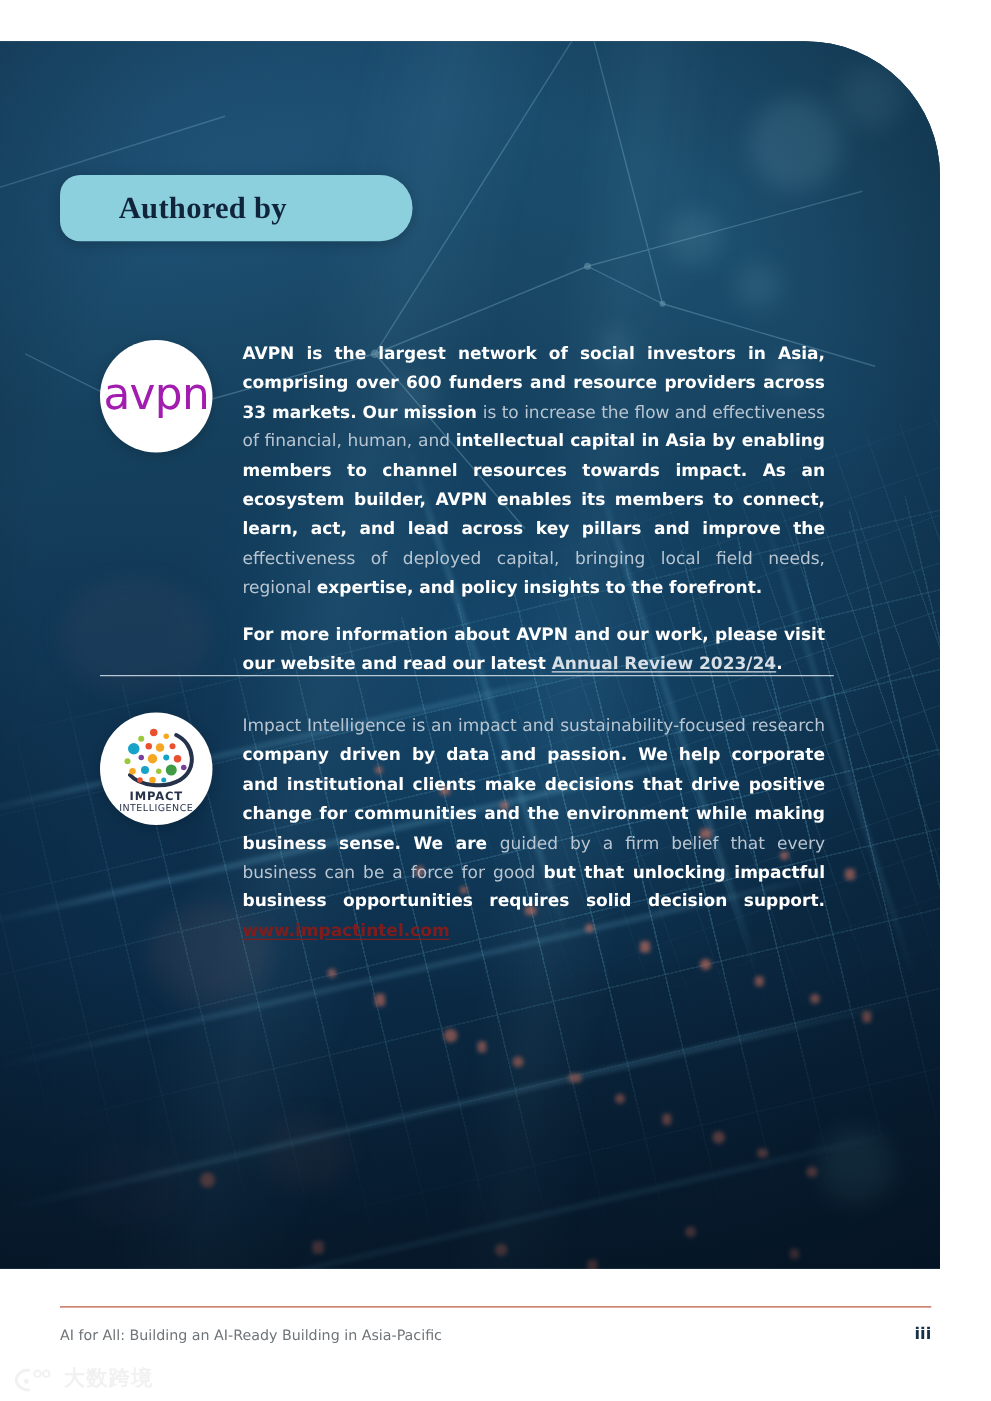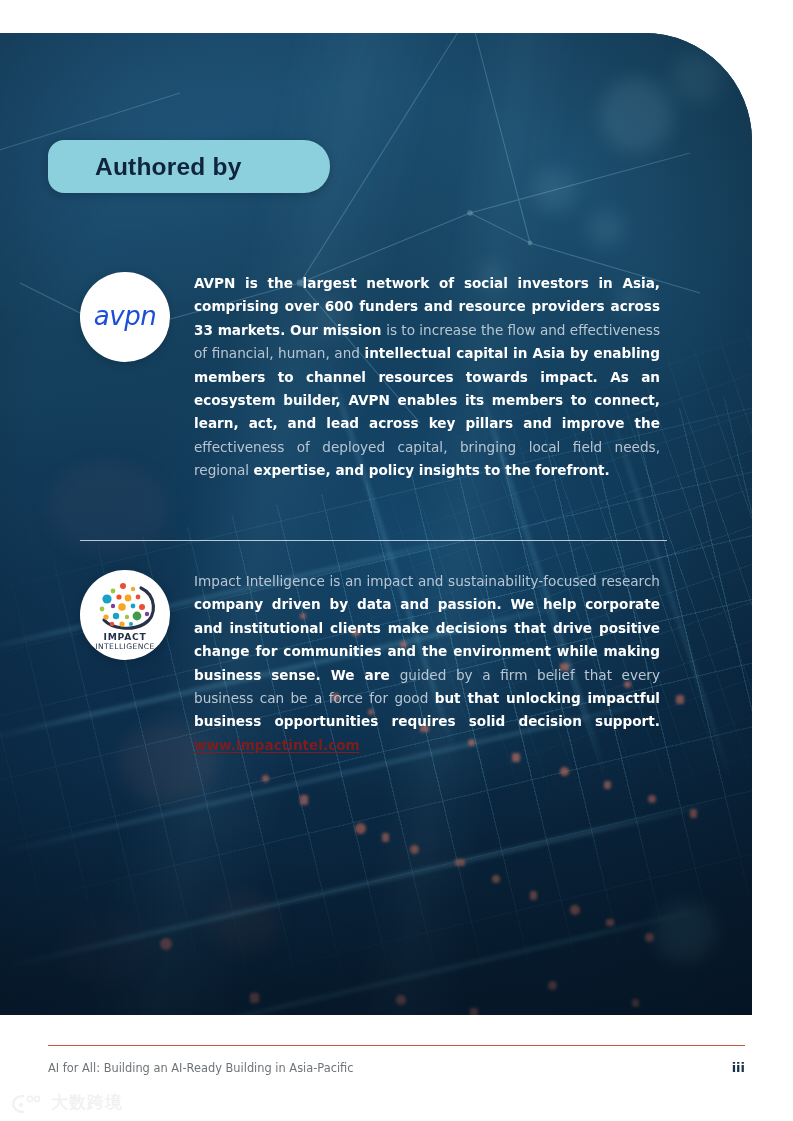--- a/index.html
+++ b/index.html
@@ -138,47 +138,46 @@
     display: flex;
     align-items: center;
     box-shadow: 0 2px 10px rgba(0,0,0,.20);
   }
   .banner-text {
     margin-left: 47px;
     color: #10253c;
     font-size: 24.5px;
     font-weight: bold;
     letter-spacing: .2px;
-    font-family: Liberation Sans, sans-serif;
+    font-family: Liberation Serif, serif;
   }
 
   
   .block { position: absolute; display: flex; }
 
   .logo-circle {
     width: 90px; height: 90px;
     border-radius: 50%;
     background: #ffffff;
     flex: 0 0 90px;
     display: flex;
     align-items: center;
     justify-content: center;
     box-shadow: 0 2px 9px rgba(0,0,0,.18);
     overflow: hidden;
   }
 
   .avpn-word {
-    color: #1d4ed8;
-    font-size: 26px;
+    color: #a21caf;
+    font-size: 35px;
     letter-spacing: -0.5px;
     font-family: "DejaVu Sans", "Liberation Sans", sans-serif;
     font-weight: 500;
     line-height: 1;
     padding-bottom: 2px;
-    font-style: italic;
   }
 
   .ii-logo { width: 78px; height: 74px; display:block; }
 
   .copy {
     width: 466px;
     margin-left: 24px;
     color: #ffffff;
     font-size: 13.6px;
     line-height: 23.4px;
@@ -354,20 +353,23 @@
   </div>
 
   <div class="block" style="left:80px; top:272px;">
     <div class="logo-circle">
       <span class="avpn-word">avpn</span>
     </div>
     <div class="copy">
       <p>
         <span>AVPN is the largest network of social investors in Asia, comprising over 600 funders and resource providers across 33 markets. Our mission </span><span class="dim">is to increase the flow and effectiveness of financial, human, and </span><span>intellectual capital in Asia by enabling members to channel resources towards impact. As an ecosystem builder, AVPN enables its members to connect, learn, act, and lead across key pillars and improve the </span><span class="dim">effectiveness of deployed capital, bringing local field needs, regional </span><span>expertise, and policy insights to the forefront.</span>
       </p>
+      <p>
+        <span>For more information about AVPN and our work, please visit our website and read our latest </span><a href="#" class="link dimlink">Annual Review 2023/24</a><span>.</span>
+      </p>
     </div>
   </div>
 
   <div class="divider"></div>
 
   <div class="block" style="left:80px; top:570px;">
     <div class="logo-circle">
       <svg class="ii-logo" viewBox="0 0 78 74">
 
         <path d="M55 10 C70 17, 72 38, 58 46 C46 53, 26 51, 18 42" fill="none" stroke="#26324a" stroke-width="3.2" stroke-linecap="round"></path>

